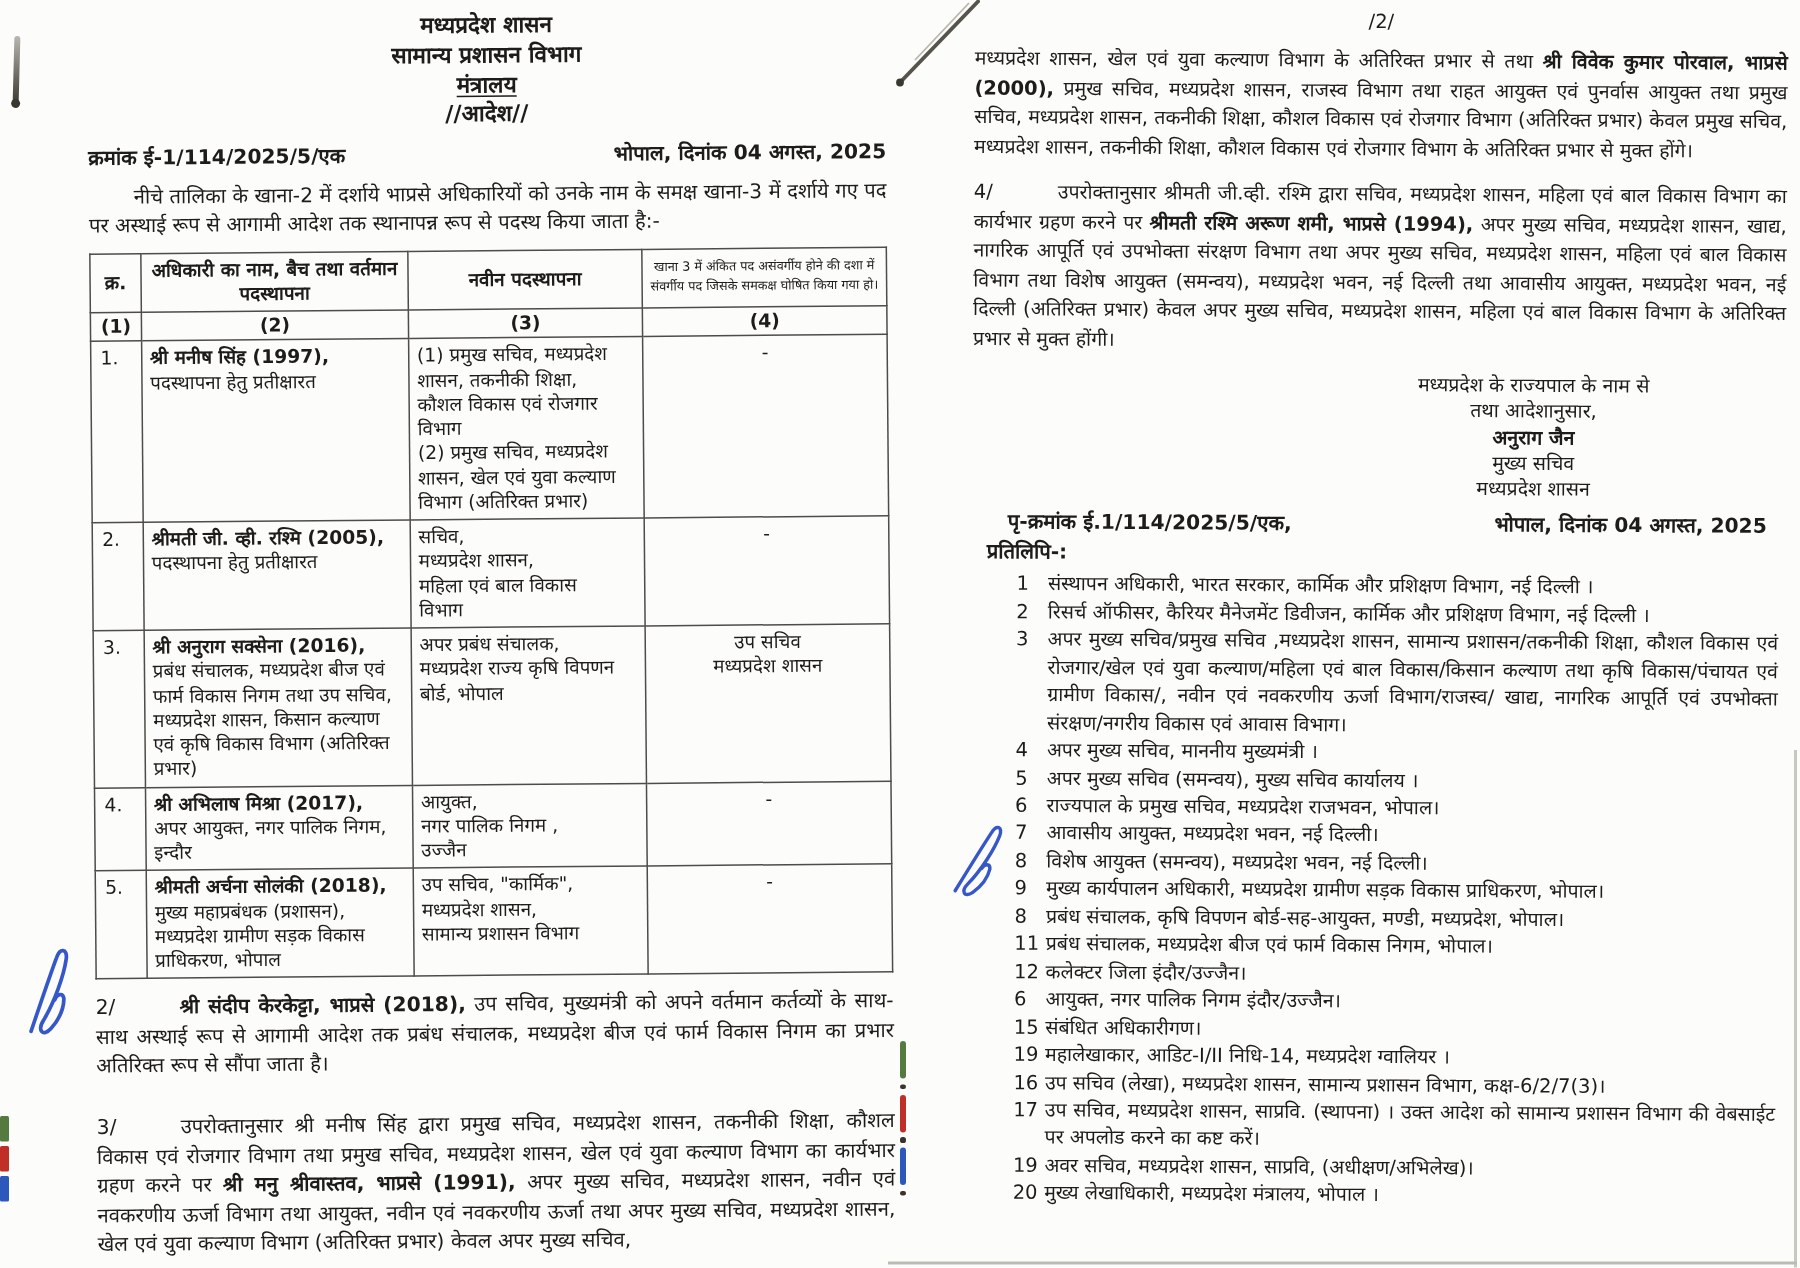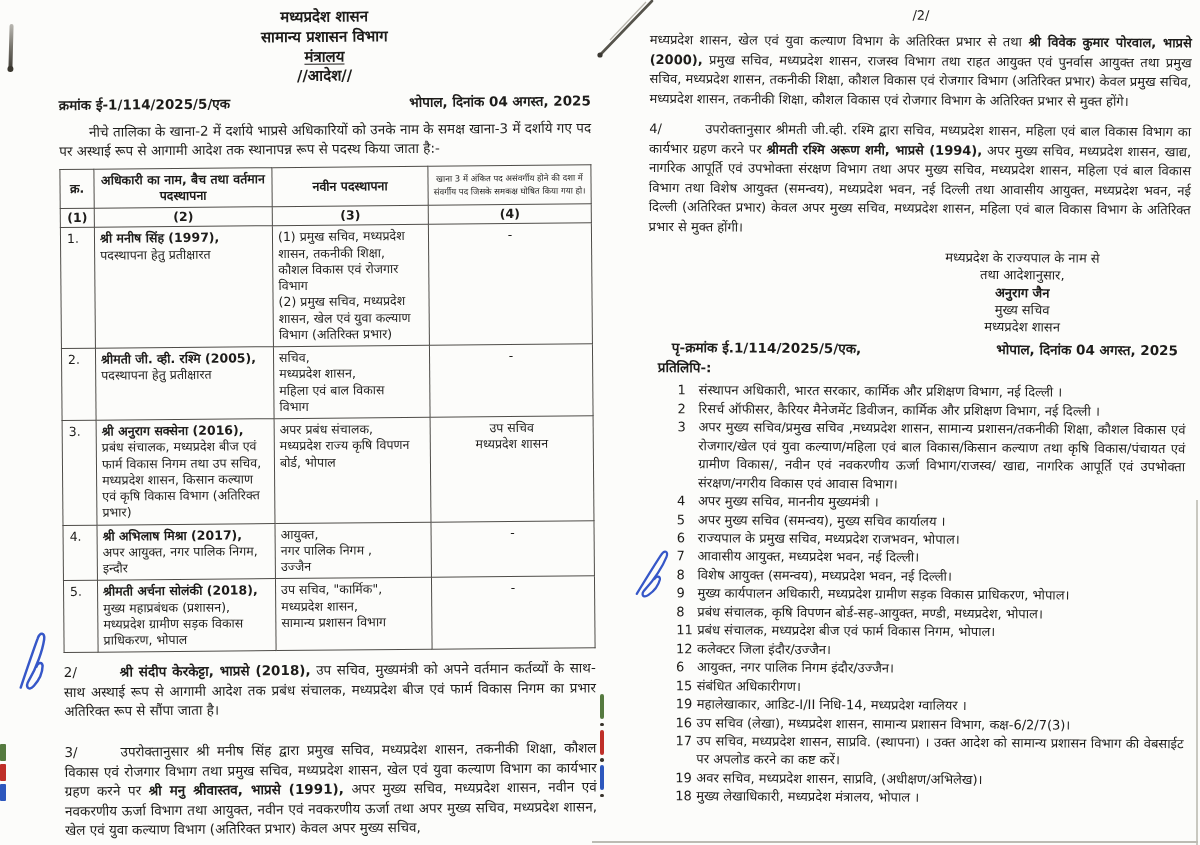--- a/index.html
+++ b/index.html
@@ -247,21 +247,21 @@
       </div>
         <div class="copy-item">
         <span class="copy-num">17</span>
         <span class="copy-text">उप सचिव, मध्यप्रदेश शासन, साप्रवि. (स्थापना) । उक्त आदेश को सामान्य प्रशासन विभाग की वेबसाईट पर अपलोड करने का कष्ट करें।</span>
       </div>
         <div class="copy-item">
         <span class="copy-num">19</span>
         <span class="copy-text">अवर सचिव, मध्यप्रदेश शासन, साप्रवि, (अधीक्षण/अभिलेख)।</span>
       </div>
         <div class="copy-item">
-        <span class="copy-num">18</span>
+        <span class="copy-num">20</span>
         <span class="copy-text">मुख्य लेखाधिकारी, मध्यप्रदेश मंत्रालय, भोपाल ।</span>
       </div>
       </div>
   </section>
 
   <svg class="ann" style="left:586px;top:0;width:72px;height:64px" viewBox="0 0 72 64">
     <path d="M66 1 L14 55" stroke="#56544c" stroke-width="2.6" fill="none" stroke-linecap="round"></path>
     <path d="M60 2 L24 40" stroke="#b9b6ae" stroke-width="1.2" fill="none"></path>
     <circle cx="14" cy="55" r="2.6" fill="#3a3832"></circle>
   </svg>

